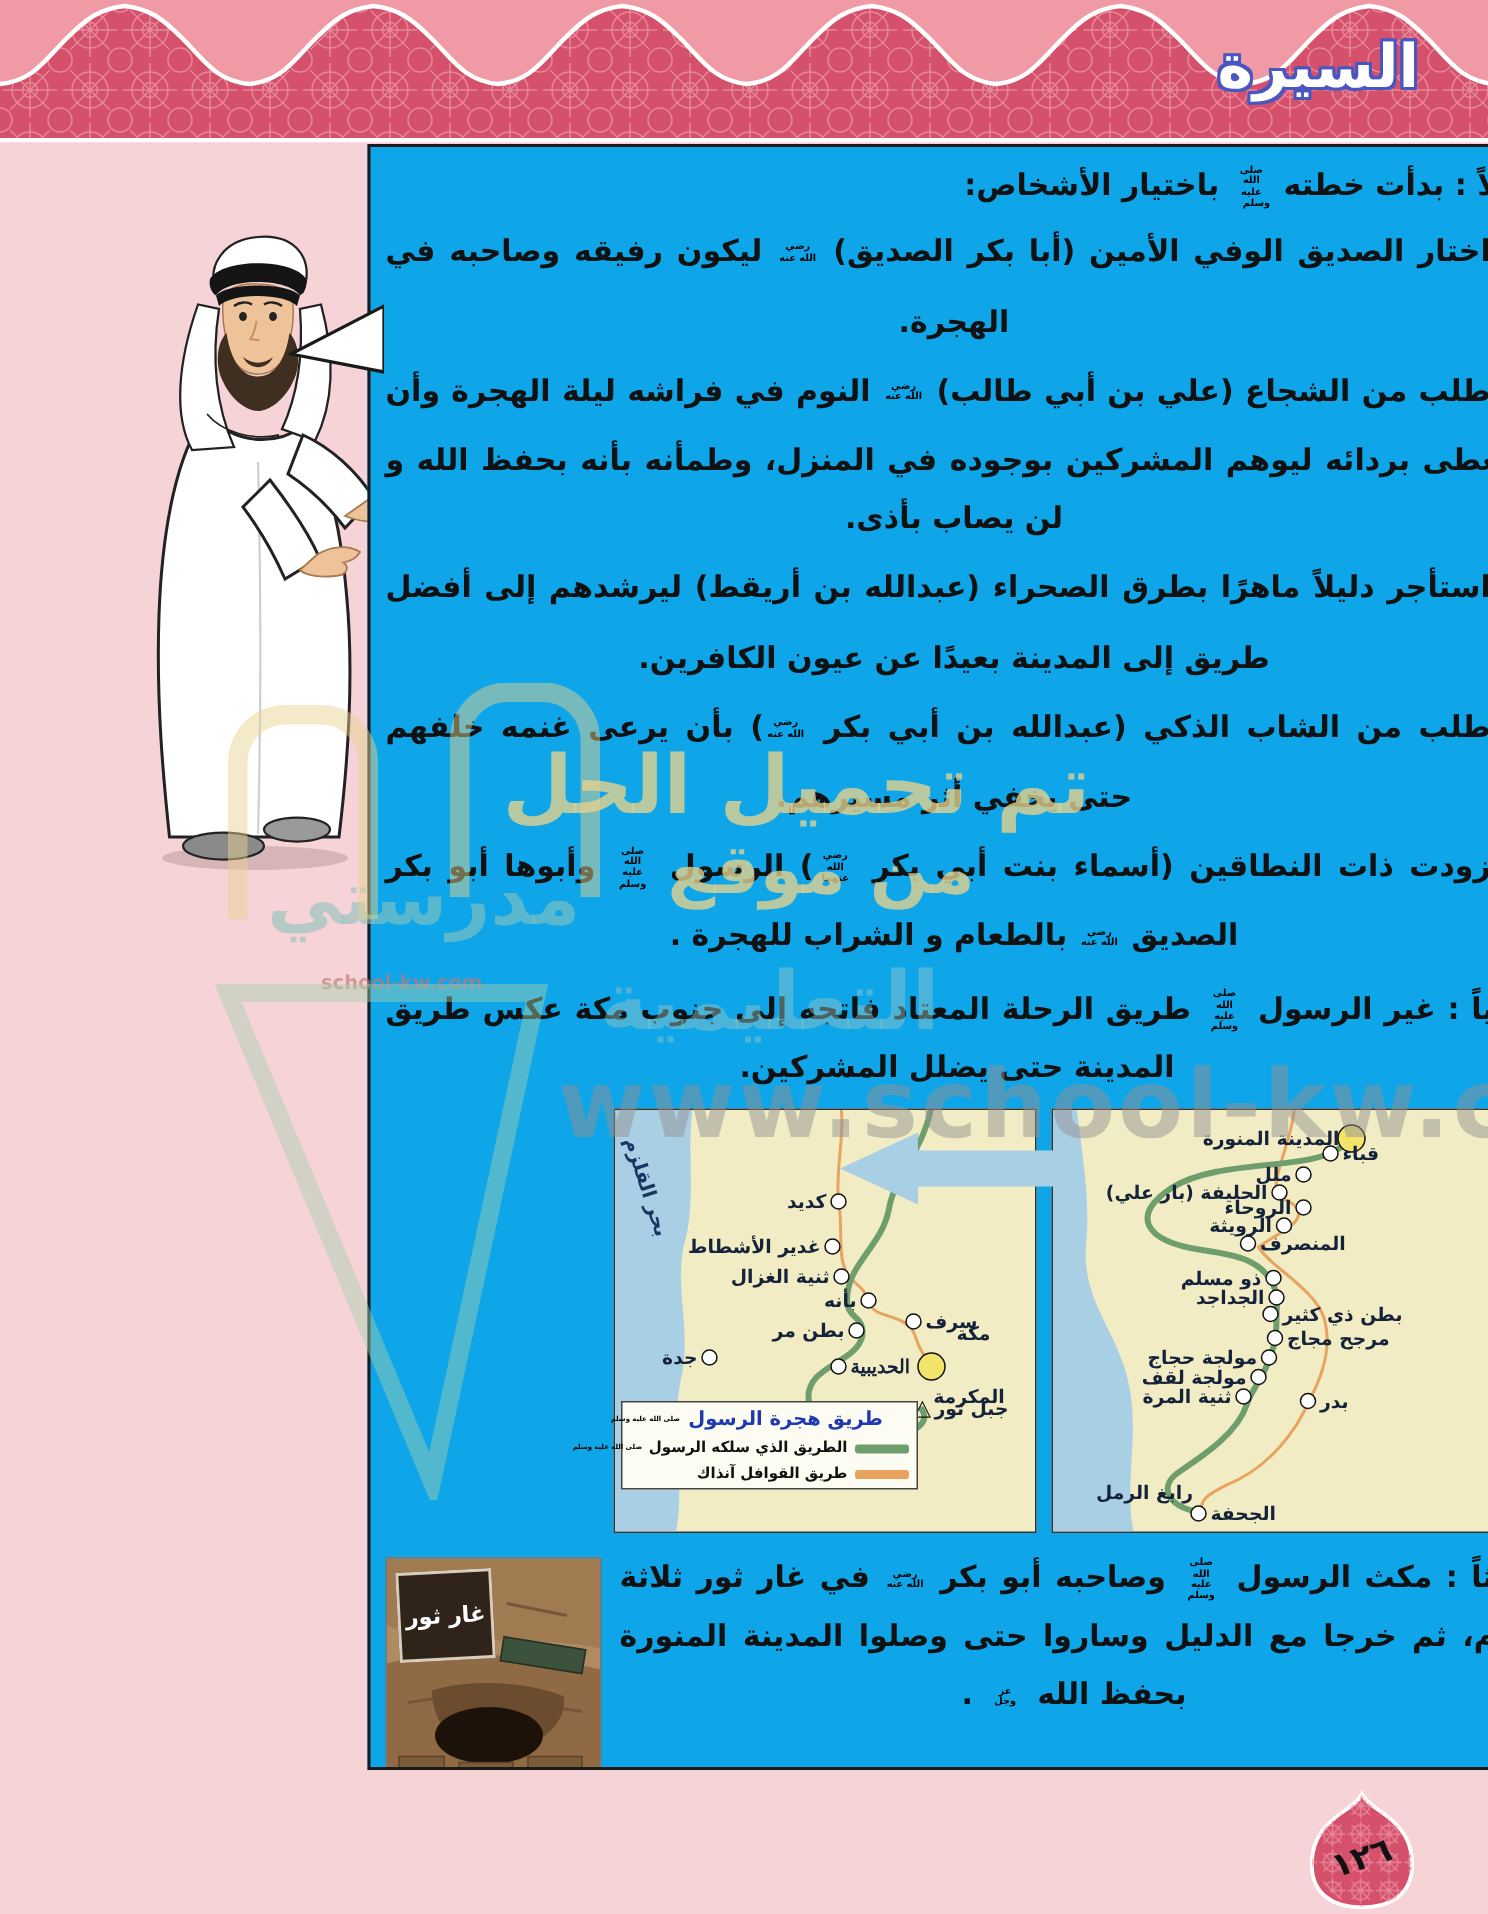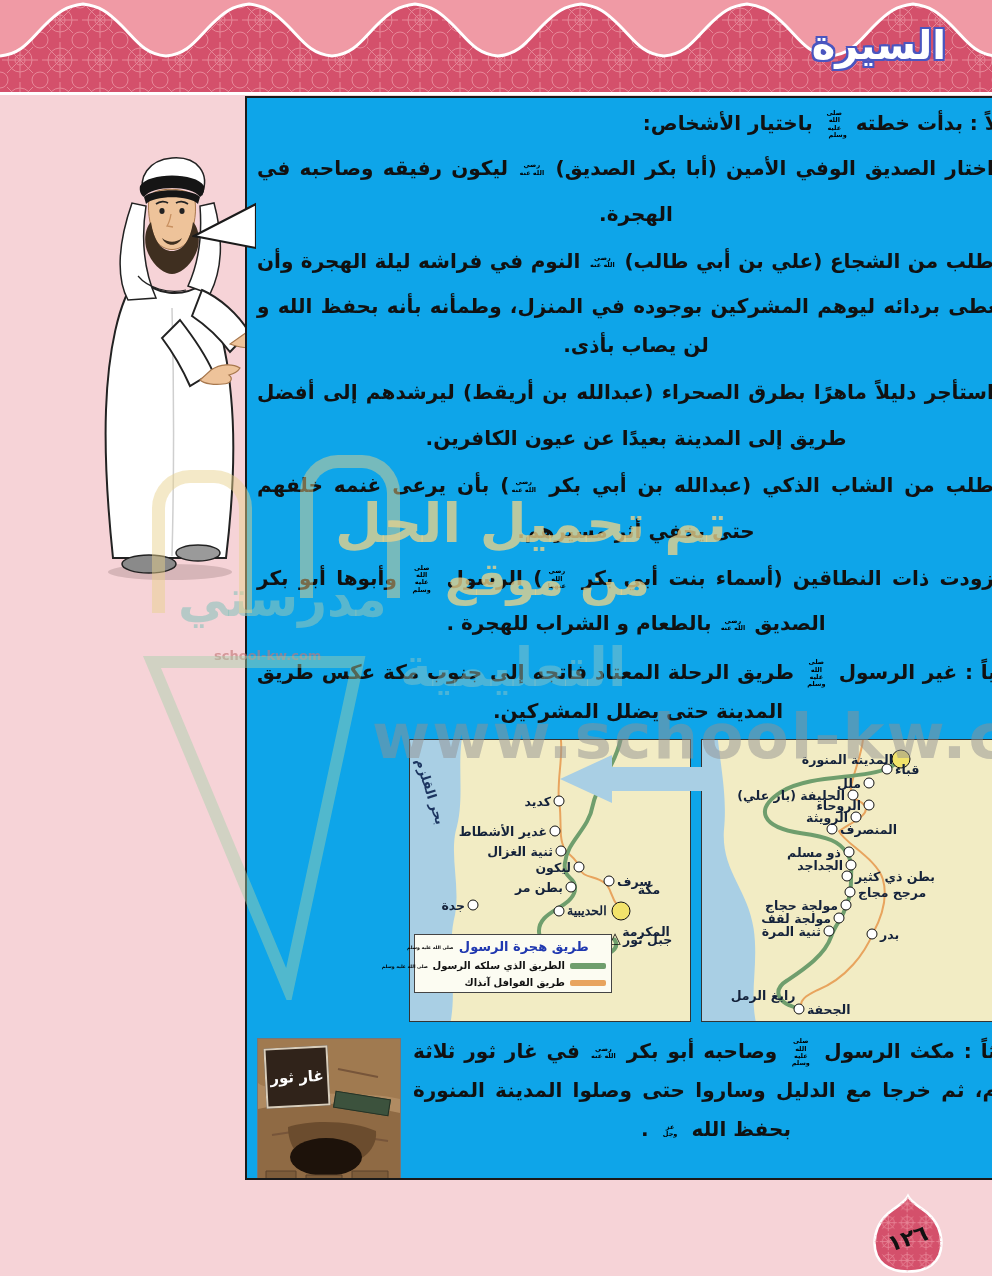--- a/index.html
+++ b/index.html
@@ -170,21 +170,21 @@
     <svg class="map-arrow" width="165" height="56" viewBox="0 0 165 56">
       <polygon points="165,16 58,16 58,4 6,28 58,52 58,40 165,40" fill="#a9cfe4"></polygon>
     </svg>
   <div class="m-circle" style="left: 150px; top: 62px;"></div>
       <span class="m-label" style="left: 142px; top: 62px; transform: translate(-100%, -50%);">كديد</span>
       <div class="m-circle" style="left: 146px; top: 92px;"></div>
       <span class="m-label" style="left: 138px; top: 92px; transform: translate(-100%, -50%);">غدير الأشطاط</span>
       <div class="m-circle" style="left: 152px; top: 112px;"></div>
       <span class="m-label" style="left: 144px; top: 112px; transform: translate(-100%, -50%);">ثنية الغزال</span>
       <div class="m-circle" style="left: 170px; top: 128px;"></div>
-      <span class="m-label" style="left: 162px; top: 128px; transform: translate(-100%, -50%);">ليكون</span>
+      <span class="m-label" style="left: 162px; top: 128px; transform: translate(-100%, -50%);">بأنه</span>
       <div class="m-circle" style="left: 162px; top: 148px;"></div>
       <span class="m-label" style="left: 154px; top: 148px; transform: translate(-100%, -50%);">بطن مر</span>
       <div class="m-circle" style="left: 200px; top: 142px;"></div>
       <span class="m-label" style="left: 208px; top: 142px; transform: translate(0px, -50%);">سرف</span>
       <div class="m-circle" style="left: 64px; top: 166px;"></div>
       <span class="m-label" style="left: 56px; top: 166px; transform: translate(-100%, -50%);">جدة</span>
       <div class="m-circle" style="left: 150px; top: 172px;"></div>
       <span class="m-label" style="left: 158px; top: 172px; transform: translate(0px, -50%); font-family: Liberation Serif, serif;">الحديبية</span>
       <span class="m-label" style="left: 240px; top: 150px; transform: translate(-50%, -50%);">مكة</span>
       <span class="m-label" style="left: 237px; top: 192px; transform: translate(-50%, -50%);">المكرمة</span>

